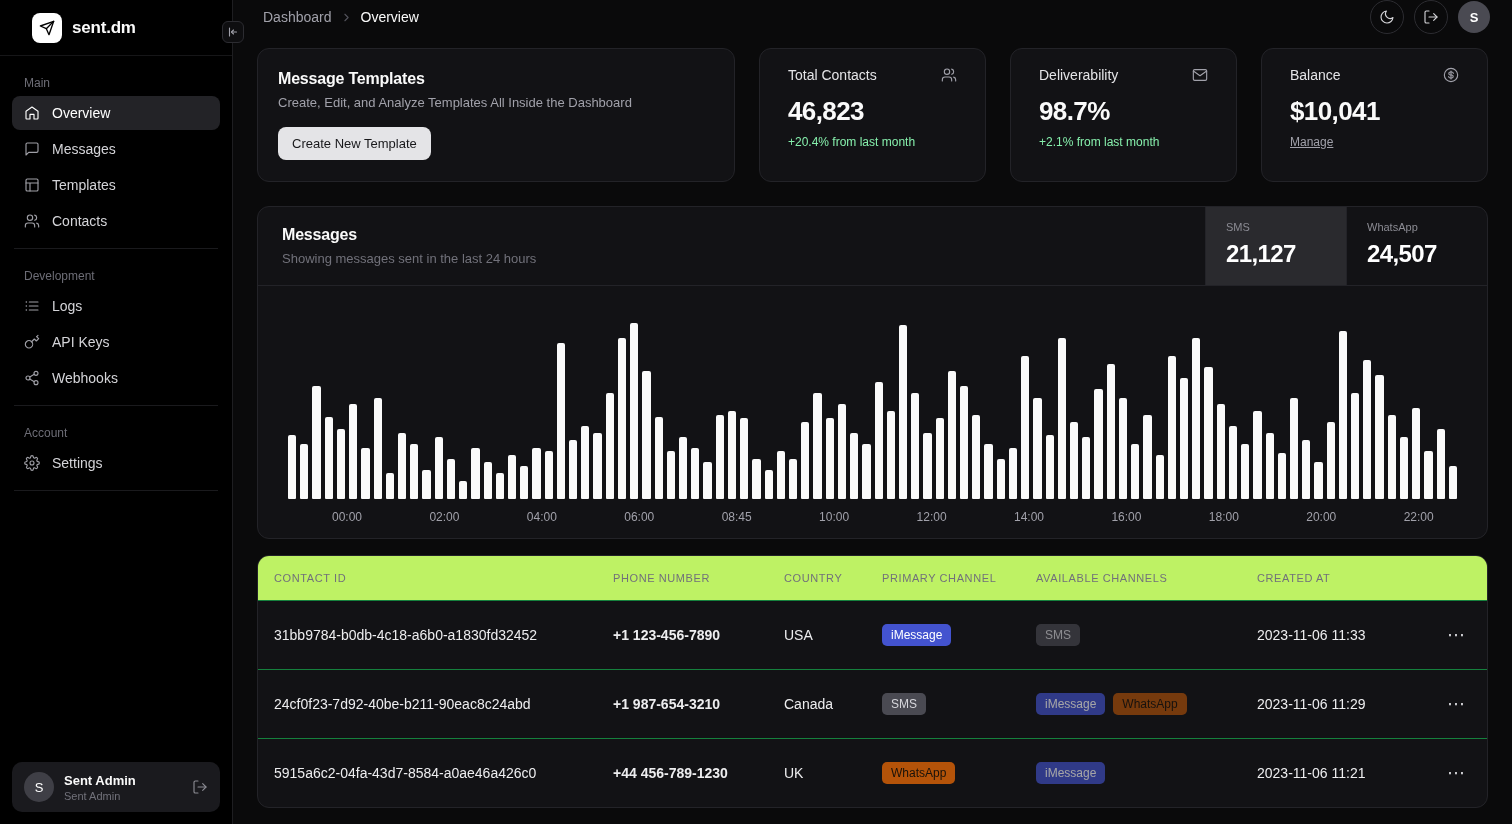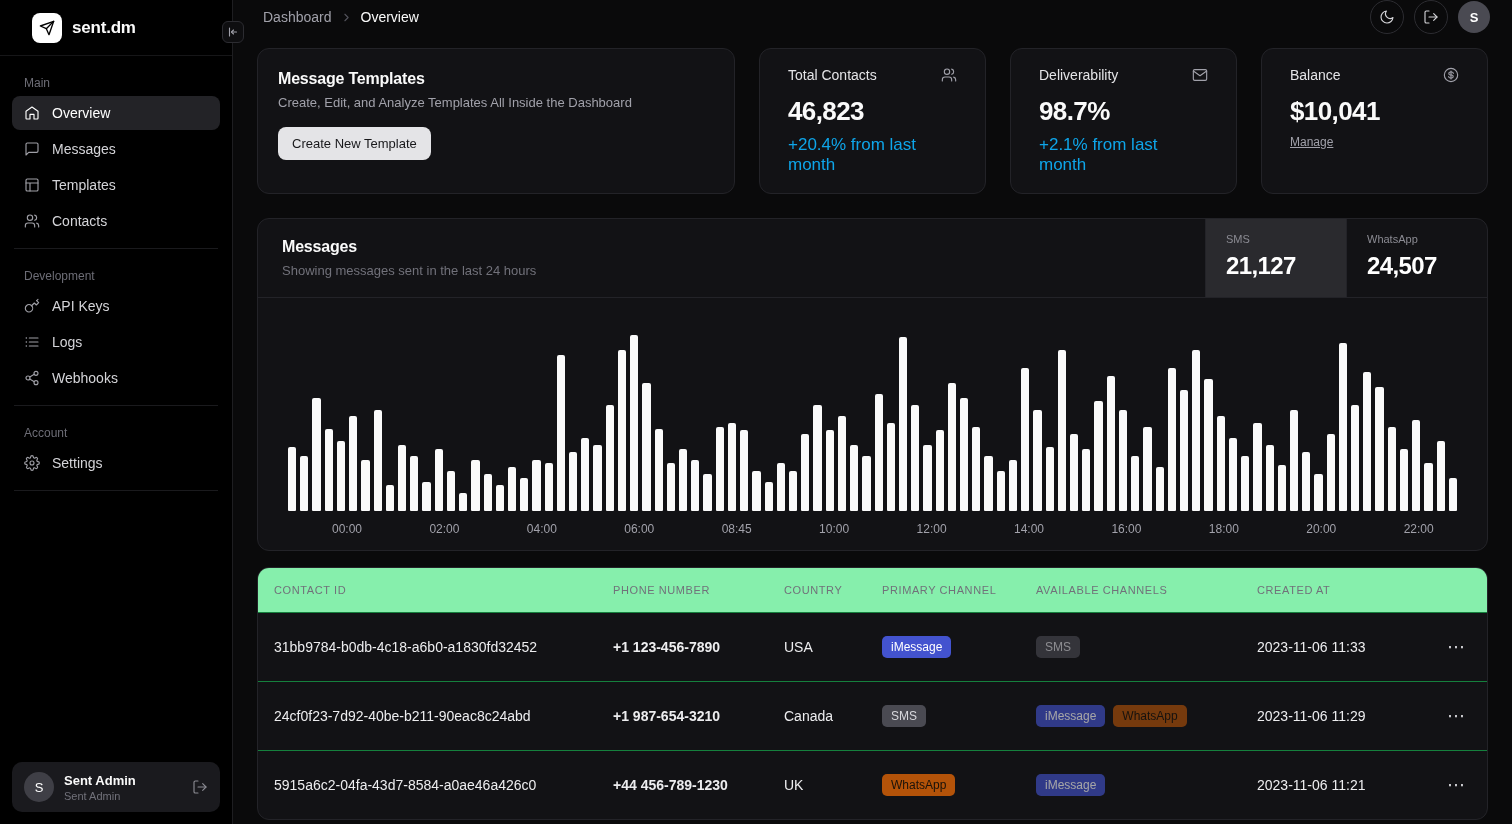--- a/index.html
+++ b/index.html
@@ -61,21 +61,21 @@
   .cards-row { display:flex; gap:24px; }
   .card-templates { width:478px; min-width:478px; padding:21px 20px; }
   .card-templates h2 { font-size:16px; font-weight:700; letter-spacing:-0.2px; }
   .card-templates p { font-size:13px; color:#a1a1aa; margin-top:7px; }
   .btn-light { margin-top:17px; background:#e4e4e7; color:#18181b; border:none; border-radius:8px; padding:9px 14px; font-size:13px; font-weight:500; font-family:inherit; cursor:pointer; }
 
   .stat-card { flex:1; padding:18px 28px; display:flex; flex-direction:column; }
   .stat-head { display:flex; align-items:center; justify-content:space-between; font-size:14px; color:#e4e4e7; }
   .stat-head .icon { color:#a1a1aa; }
   .stat-value { font-size:26px; font-weight:700; letter-spacing:-0.6px; margin-top:13px; }
-  .stat-sub { font-size:17px; color:#0ea5e9; margin-top:8px; }
+  .stat-sub { font-size:12px; color:#86efac; margin-top:8px; }
   .stat-link { font-size:12px; color:#a1a1aa; text-decoration:underline; margin-top:8px; width:max-content; cursor:pointer; }
 
   
   .panel { background:#121215; border:1px solid #232328; border-radius:12px; overflow:hidden; }
   .messages-panel { margin-top:24px; }
   .panel-header { display:flex; border-bottom:1px solid #232328; }
   .panel-titles { flex:1; padding:19px 24px; }
   .panel-titles h2 { font-size:16px; font-weight:700; letter-spacing:-0.2px; }
   .panel-titles p { font-size:13px; color:#71717a; margin-top:7px; }
   .tabs { display:flex; }
@@ -86,21 +86,21 @@
 
   .chart-wrap { padding:30px 30px 14px; }
   .bars { display:flex; align-items:flex-end; gap:4px; height:183px; }
   .bar { flex:1; background:#fafafa; border-radius:2px 2px 1px 1px; min-height:5px; }
   .axis { display:flex; margin-top:11px; }
   .axis span { flex:1; font-size:12px; color:#a1a1aa;margin-left:44px; }
 
   
   .table-panel { margin-top:16px; }
   .tgrid { display:grid; grid-template-columns:339px 171px 98px 154px 221px 170px 1fr; align-items:center; padding:0 16px; }
-  .table-head { height:44px; background:#86efac; font-size:11px; letter-spacing:0.6px; color:#71717a; font-weight:500; }
+  .table-head { height:44px; background:#bef264; font-size:11px; letter-spacing:0.6px; color:#71717a; font-weight:500; }
   .table-row { height:69px; border-top:1px solid #15803d; font-size:14px; color:#ededef; }
   .cell-phone { font-weight:700; }
   .badges { display:flex; gap:8px; }
   .badge { border-radius:5px; padding:4px 9px; font-size:12px; font-weight:500; width:max-content; }
   .badge.available { opacity:.62; }
   .actions-cell { justify-self:end; }
   .dots-btn { background:none; border:none; color:#d4d4d8; font-size:18px; line-height:1; cursor:pointer; padding:4px 6px; font-family:inherit; }
 </style>
 </head>
 <body>
@@ -156,35 +156,35 @@
               <path d="M16 3.13a4 4 0 0 1 0 7.75"></path>
             </svg>
           </span>
           <span>Contacts</span>
         </div>
         <div class="nav-divider"></div>
         <div class="section-label">Development</div>
         <div class="nav-item">
           <span class="icon">
             <svg fill="none" stroke="currentColor" stroke-width="1.7" stroke-linecap="round" stroke-linejoin="round" viewBox="0 0 24 24">
+              <path d="M8 6h13M8 12h13M8 18h13"></path>
+              <path d="M3.5 6h0M3.5 12h0M3.5 18h0" stroke-width="2.4"></path>
+            </svg>
+          </span>
+          <span>Logs</span>
+        </div>
+        <div class="nav-item">
+          <span class="icon">
+            <svg fill="none" stroke="currentColor" stroke-width="1.7" stroke-linecap="round" stroke-linejoin="round" viewBox="0 0 24 24">
               <path d="M21 2l-2 2"></path>
               <path d="M11.39 11.61a5.5 5.5 0 1 0-7.78 7.78 5.5 5.5 0 0 0 7.78-7.78z" transform="translate(0,0)"></path>
               <path d="M11.39 11.61L15.5 7.5l3 3L22 7l-3-3"></path>
             </svg>
           </span>
           <span>API Keys</span>
-        </div>
-        <div class="nav-item">
-          <span class="icon">
-            <svg fill="none" stroke="currentColor" stroke-width="1.7" stroke-linecap="round" stroke-linejoin="round" viewBox="0 0 24 24">
-              <path d="M8 6h13M8 12h13M8 18h13"></path>
-              <path d="M3.5 6h0M3.5 12h0M3.5 18h0" stroke-width="2.4"></path>
-            </svg>
-          </span>
-          <span>Logs</span>
         </div>
         <div class="nav-item">
           <span class="icon">
             <svg fill="none" stroke="currentColor" stroke-width="1.7" stroke-linecap="round" stroke-linejoin="round" viewBox="0 0 24 24">
               <circle cx="18" cy="5" r="3"></circle>
               <circle cx="6" cy="12" r="3"></circle>
               <circle cx="18" cy="19" r="3"></circle>
               <path d="M8.59 13.51l6.83 3.98M15.41 6.51L8.59 10.49"></path>
             </svg>
           </span>

